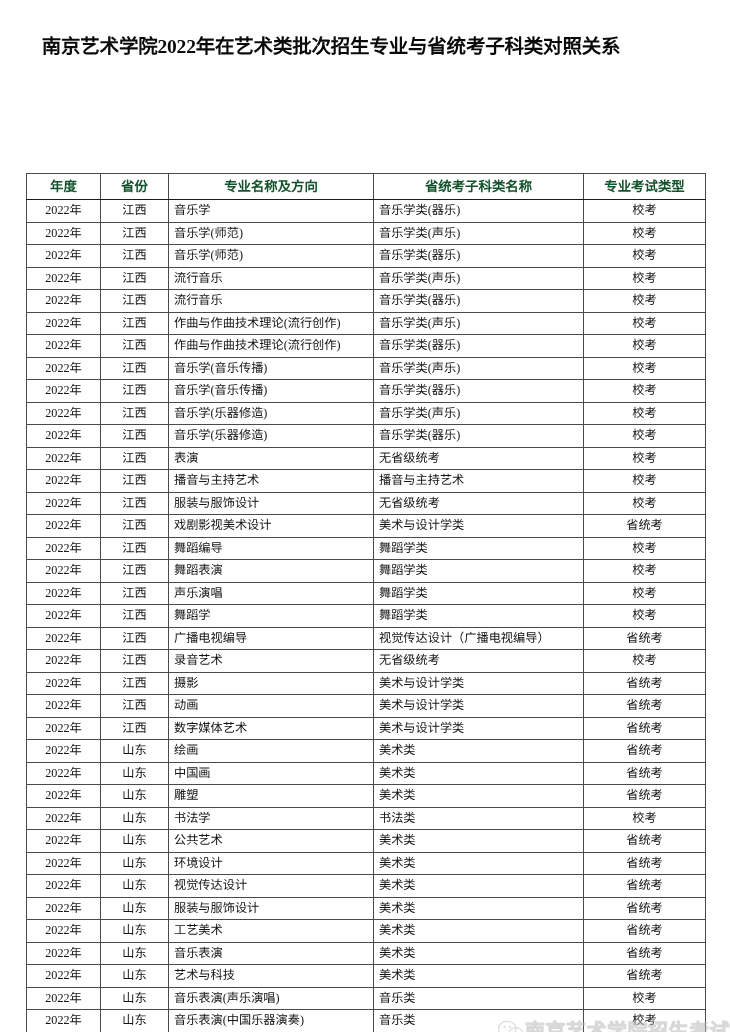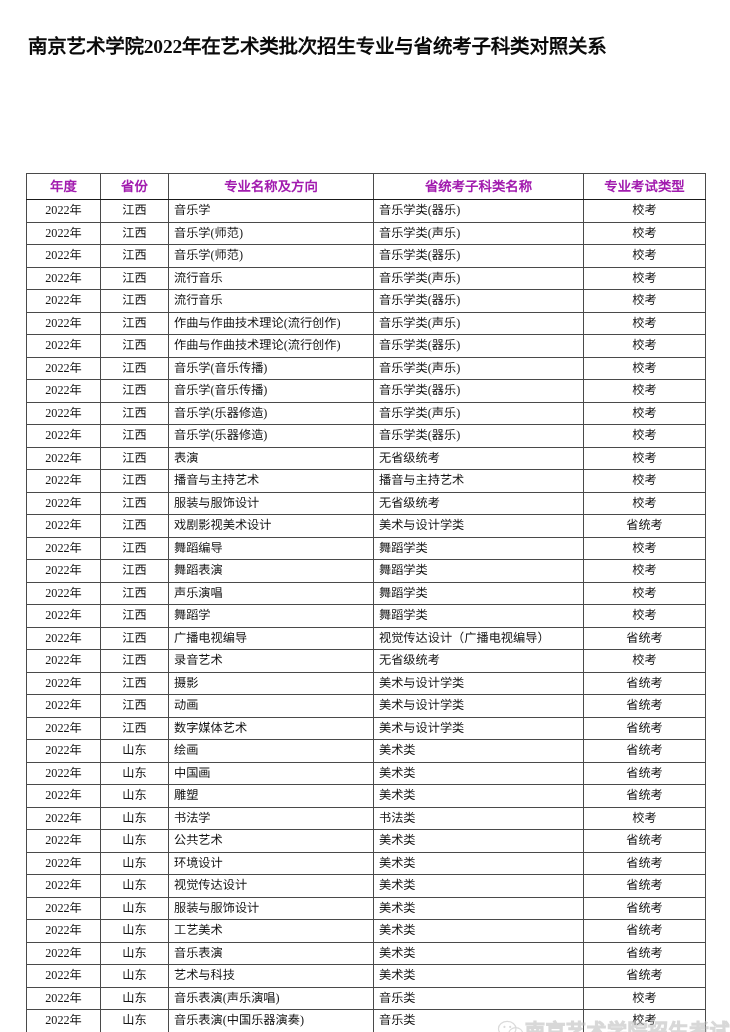--- a/index.html
+++ b/index.html
@@ -23,27 +23,27 @@
     height: 1032px;
     box-sizing: border-box;
   }
 
   
   .doc-title {
     position: absolute;
     left: 0;
     top: 21px;
     width: 662px;
+    text-align: center;
     font-size: 19.5px;
     font-weight: bold;
     letter-spacing: -0.2px;
     line-height: 26px;
     white-space: nowrap;
     color: #0a0a0a;
-    padding-left: 28px;
   }
 
   
   .intro {
     position: absolute;
     left: 38px;
     top: 62px;
     width: 657px;
     font-size: 15.3px;
     line-height: 23.3px;
@@ -84,21 +84,21 @@
     white-space: nowrap;
     color: #141414;
   }
   table.grid thead th {
     height: 25px;
     line-height: 25px;
     font-size: 13.4px;
     font-weight: bold;
     text-align: center;
     border-bottom: 1.6px solid #1a1a1a;
-    color: #a21caf;
+    color: #14532d;
     margin-top: 28px;
   }
   table.grid tbody td.ct { text-align: center; }
   table.grid tbody td.lf { text-align: left; padding-left: 5px; }
 
   
   .footer-page {
     position: absolute;
     left: 0;
     top: 1000px;

